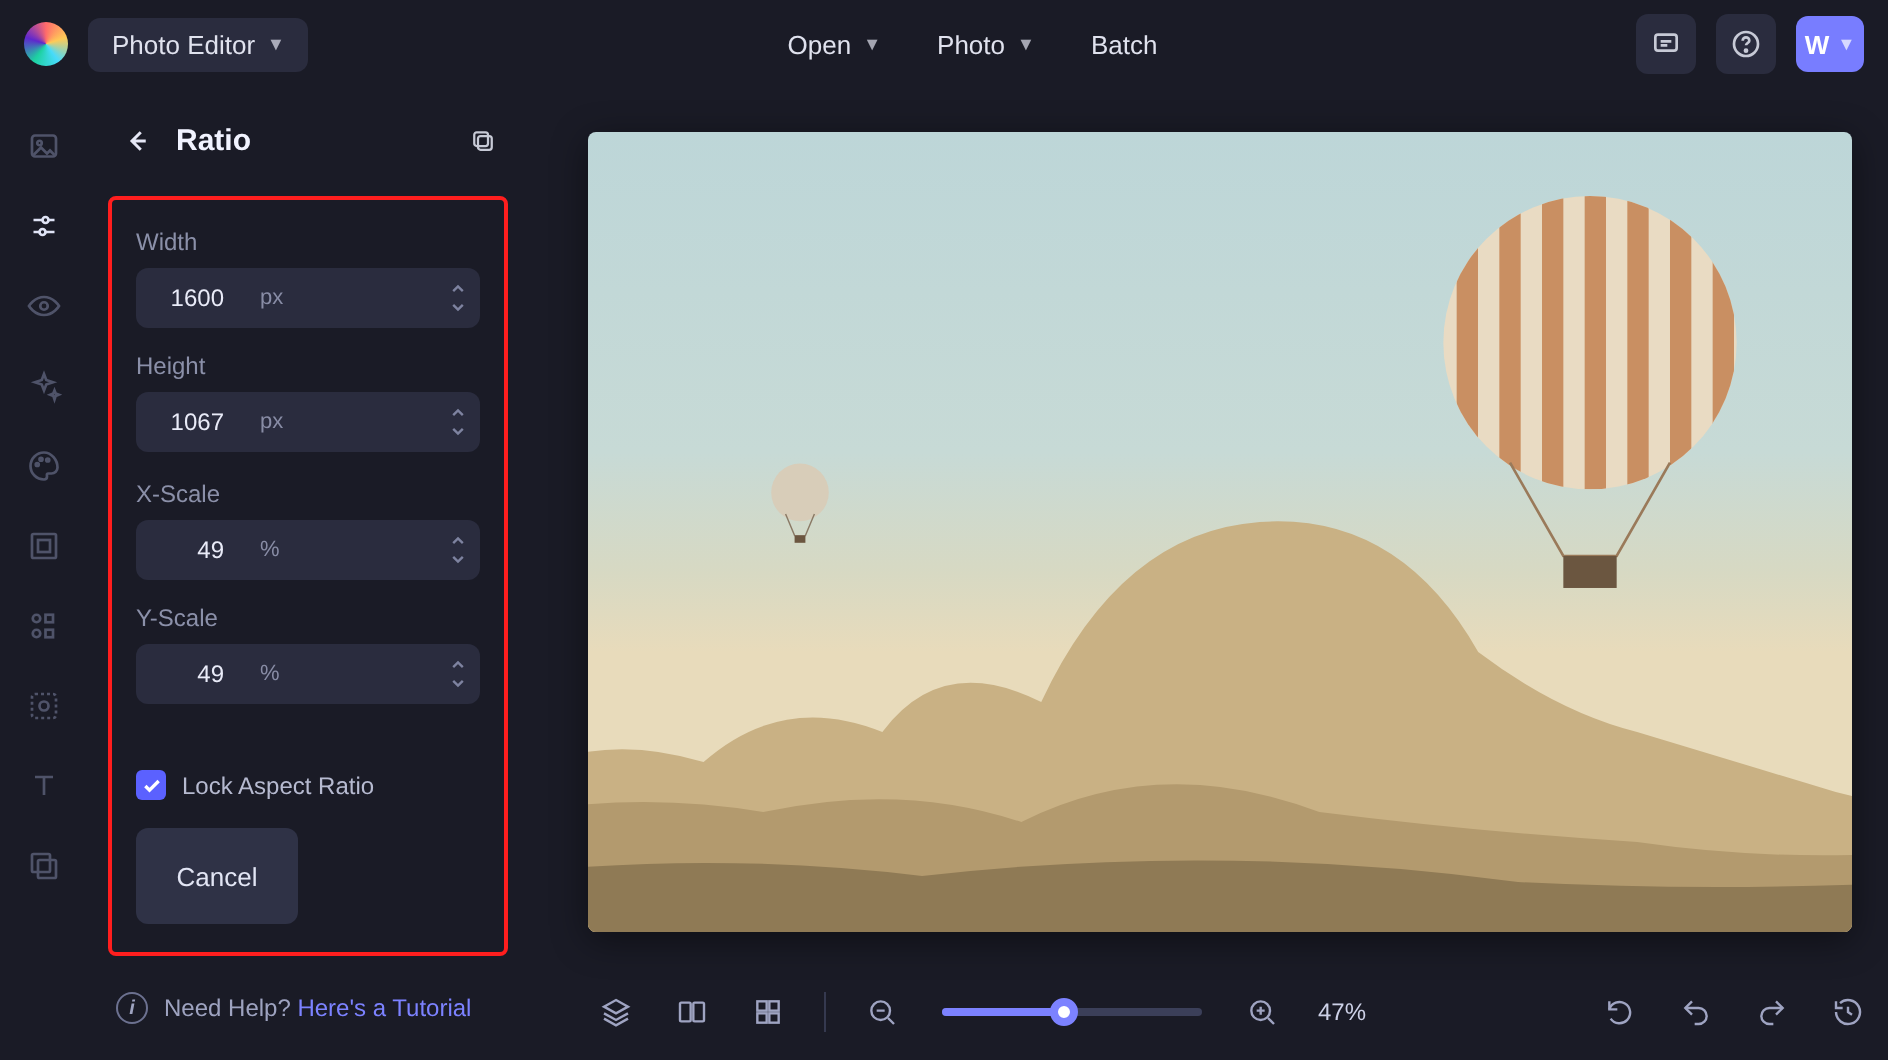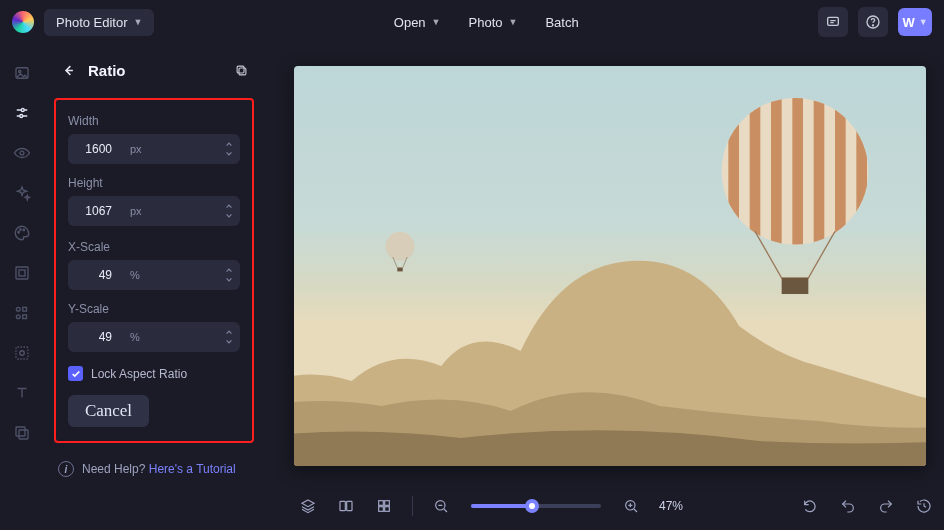--- a/index.html
+++ b/index.html
@@ -38,26 +38,26 @@
     .card { border: 2px solid #ff1e1e; border-radius: 4px; padding: 14px 12px; display: flex; flex-direction: column; gap: 14px; }
     .row2 { display: grid; grid-template-columns: 1fr; gap: 12px; }
     .field label { font-size: 12px; color: #8b90a9; display:block; margin-bottom: 6px;}
     .numwrap { display:flex; align-items:center; background:#2a2c3e; border-radius:6px; height:30px; padding: 0 4px 0 8px; justify-content: flex-end;}
     .numwrap input { background: transparent; border: none; color: #e9ebf8; width: 36px; font-size: 12px; text-align: right; outline: none;}
     .unit { font-size: 11px; color: #888ca5; margin-left: 18px; margin-right: 4px;}
     .steppers { display:flex; flex-direction: column; margin-left:auto;}
     .step { width: 14px; height: 10px; display:flex; align-items:center; justify-content:center; cursor:pointer; color:#7e83a0;}
     .step svg { width:8px; height:8px;}
     
-    .lockrow { display:flex; align-items:center; gap: 8px; font-size: 12px; color: #b6bad0; }
+    .lockrow { display:flex; align-items:center; gap: 8px; font-size: 12px; color: #b6bad0; margin-top: 19px; }
     .chk { width: 15px; height: 15px; border-radius: 3px; background: #5b61ff; display:flex; align-items:center; justify-content:center; cursor:pointer;}
     .chk svg { width:10px; height:10px; color:#fff;}
     
     .btnrow { display: grid; grid-template-columns: 1fr 1fr; gap: 10px;}
-    .btn { height: 32px; border-radius: 6px; border: none; font-size: 17px; cursor: pointer; font-family: Liberation Serif, serif;}
+    .btn { height: 48px; border-radius: 6px; border: none; font-size: 13px; cursor: pointer;}
     .btn.secondary { background: #2f3246; color: #e2e5f4; }
     .btn.primary { background: #7c82ff; color: #fff; }
     
     .helpline { display:flex; align-items:center; gap: 8px; font-size: 12px; padding: 6px 4px; color:#9ea3c0;}
     .helpline a { color:#7c82ff; text-decoration:none; cursor:pointer;}
     .helpline .info-ic { width:16px; height:16px; border:1.5px solid #6c7190; border-radius:50%; display:flex; align-items:center; justify-content:center; font-size:10px; color:#9ea3c0; font-weight:600; font-style:italic;}
     
     
     .canvas-col { flex:1; display:flex; flex-direction:column; min-width:0;}
     .canvas-area { flex:1; display:flex; align-items:center; justify-content:center; padding: 12px 18px 6px 30px;}

